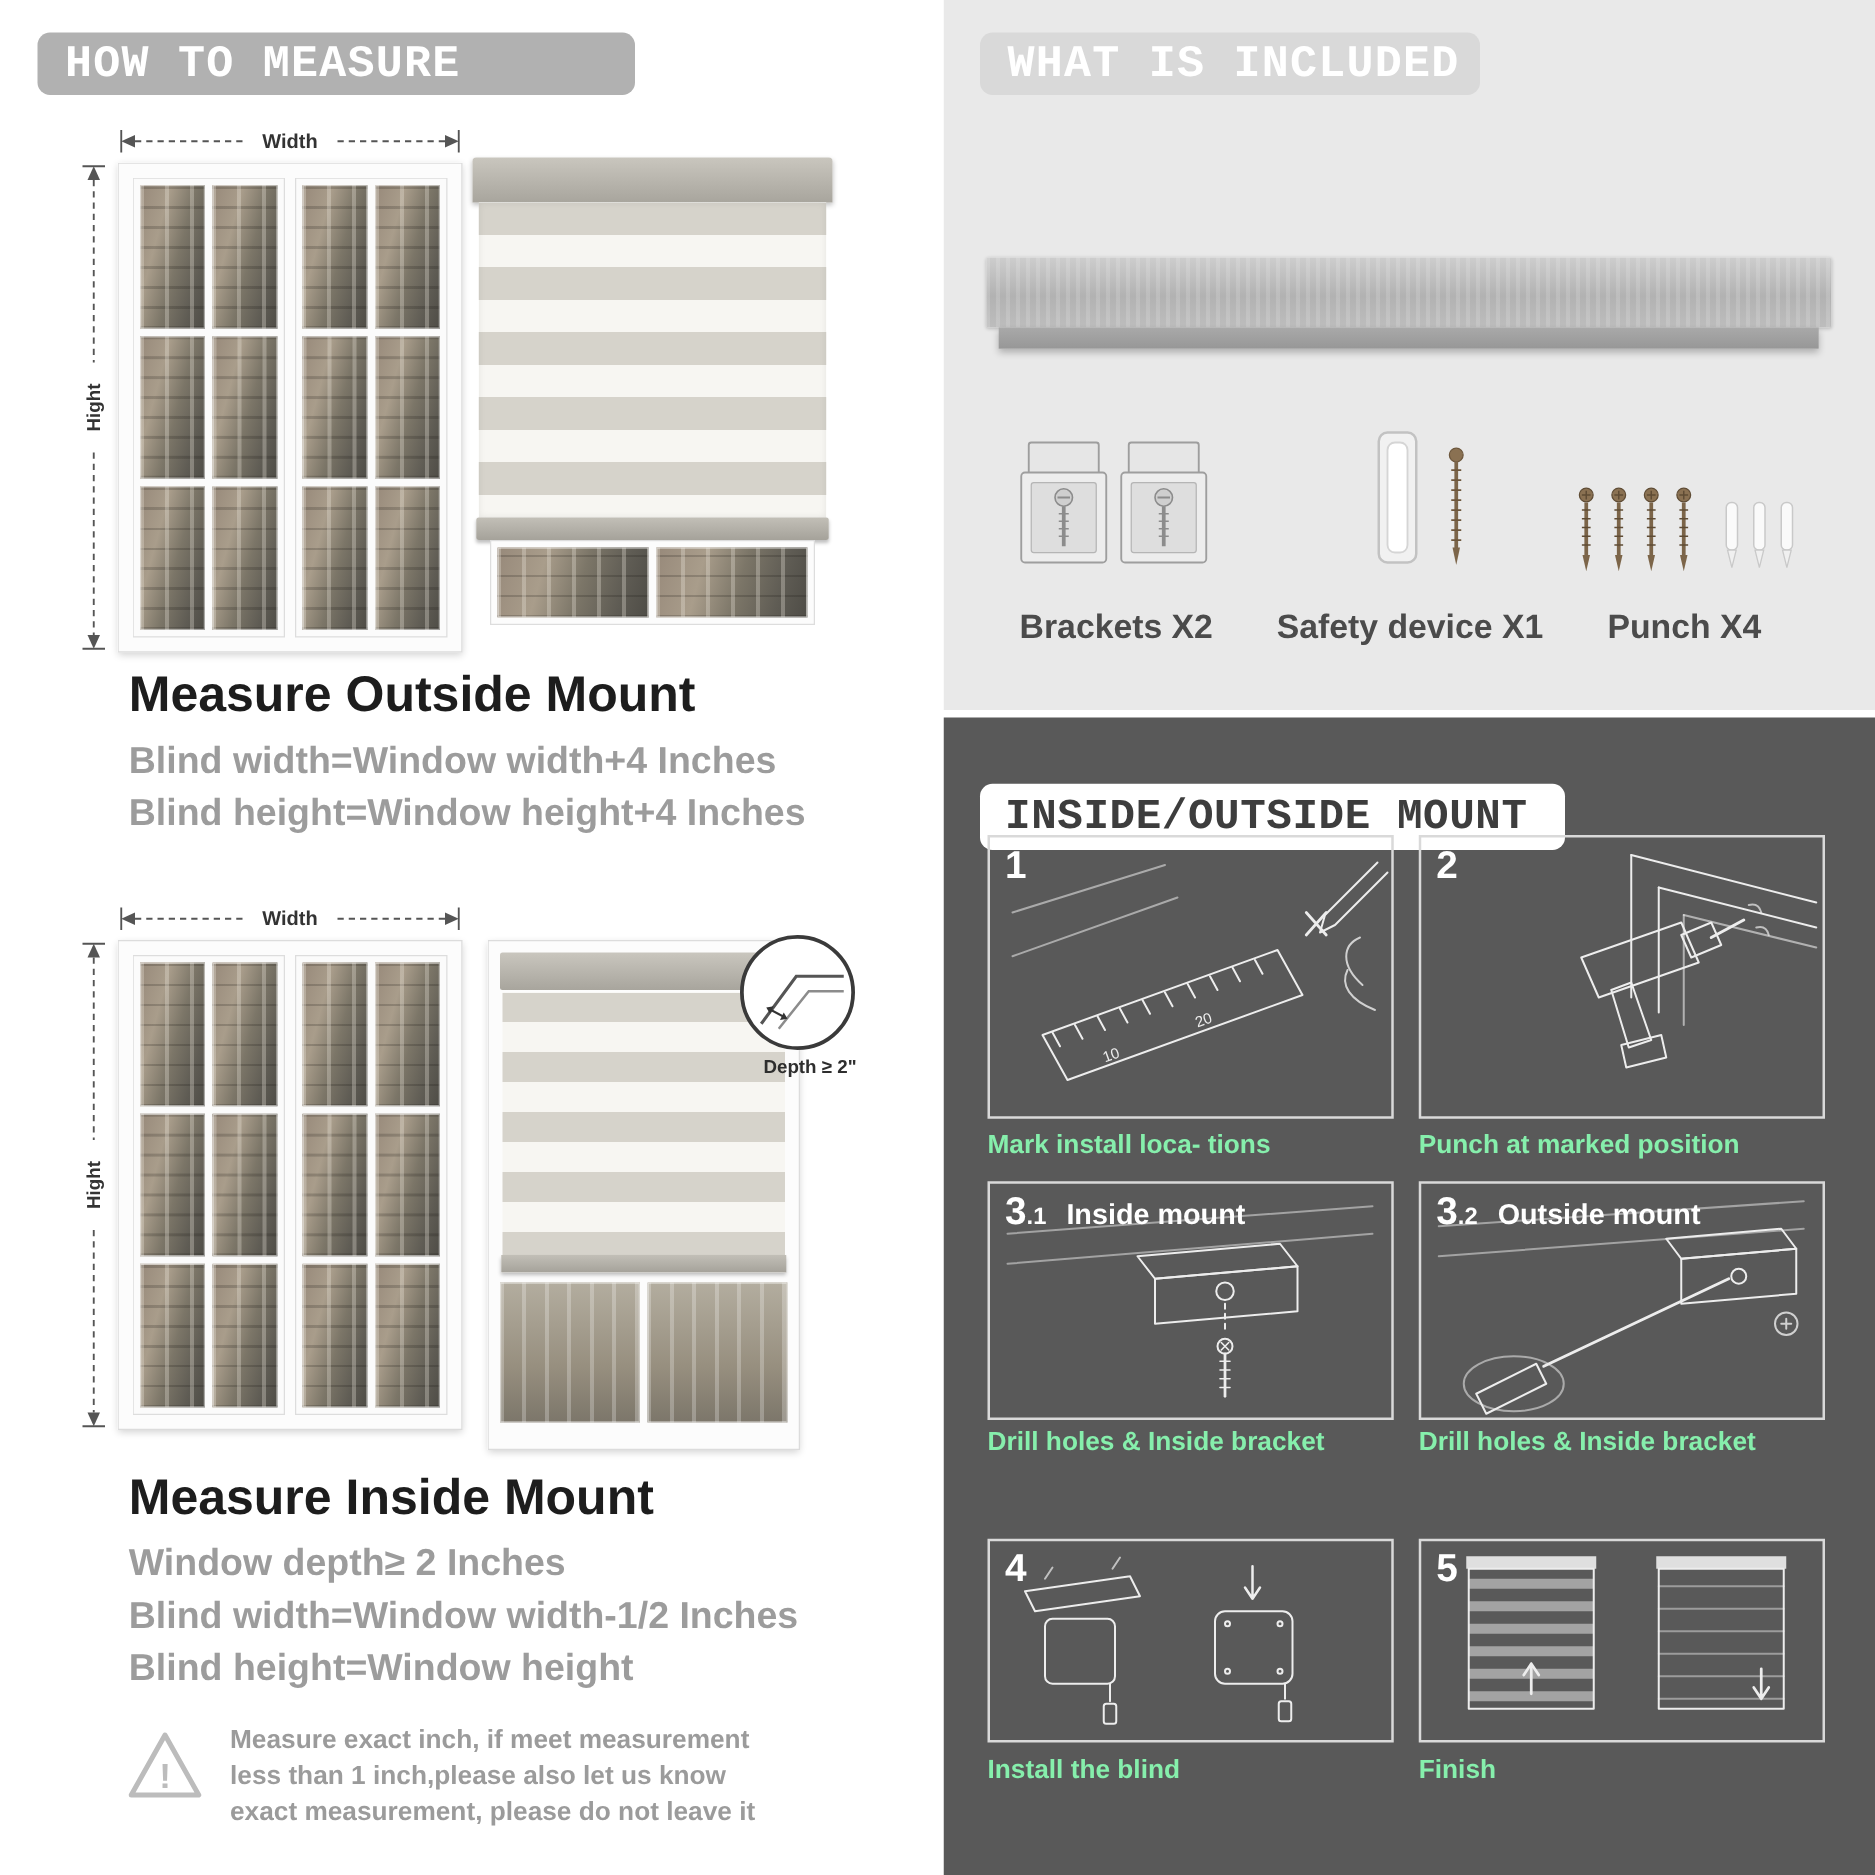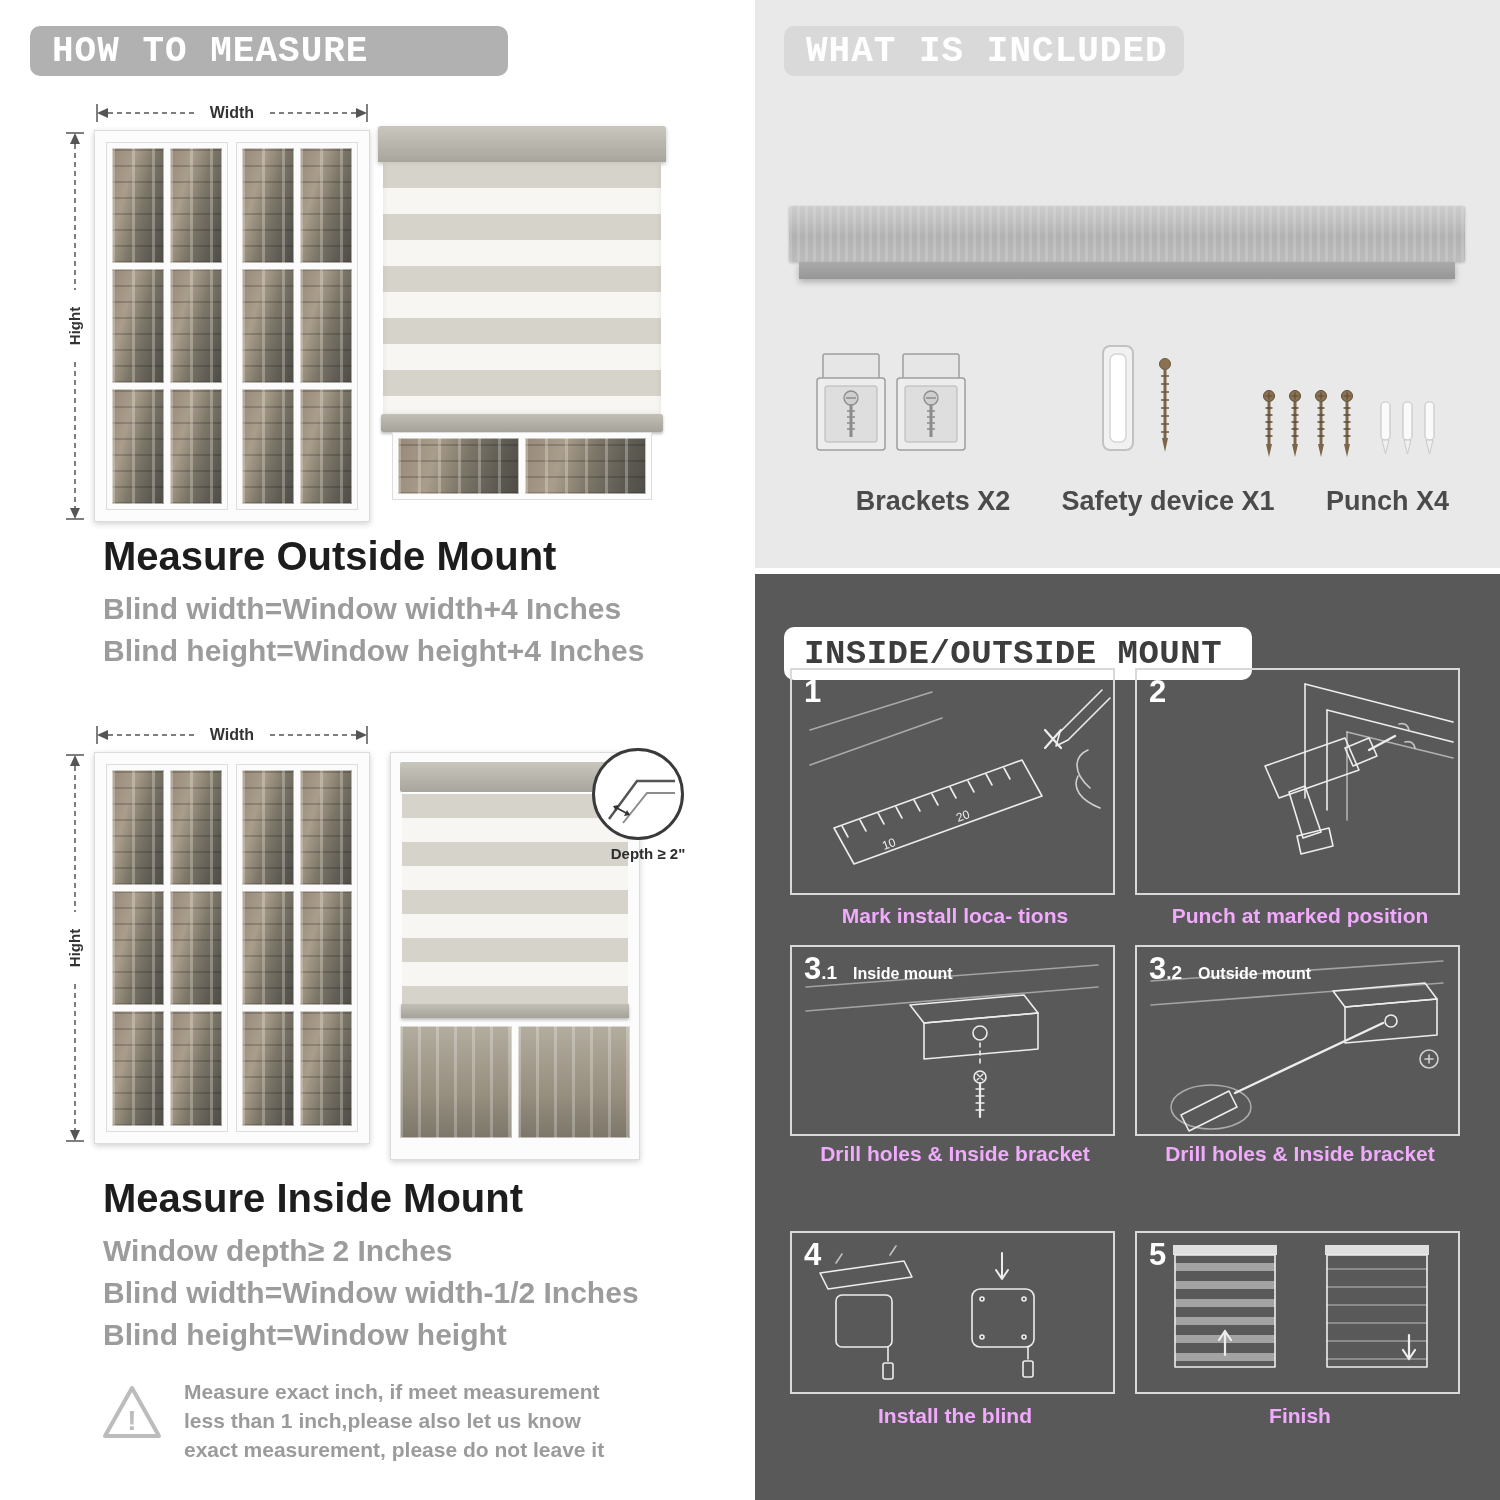--- a/index.html
+++ b/index.html
@@ -65,35 +65,35 @@
   .included-panel { position:absolute; left:755px; top:0; width:745px; height:568px; background:#e9e9e9; }
   .product-label { position:absolute; left:0; top:146px; width:745px; text-align:center; font-size:29px; font-weight:bold; color:#4b4b4b; }
   .rail { position:absolute; left:34px; top:206px; width:676px; height:78px; }
   .rail-top { height:56px; border-radius:2px;
       background:
         repeating-linear-gradient(90deg, rgba(255,255,255,.14) 0 3px, rgba(0,0,0,0) 3px 8px),
         linear-gradient(180deg,#cdcdcd 0%,#b2b2b2 55%,#bdbdbd 100%);
       box-shadow:0 1px 3px rgba(0,0,0,.2); }
   .rail-lip { height:17px; margin:0 10px; background:linear-gradient(180deg,#a9a9a9,#979797); box-shadow:0 3px 6px rgba(0,0,0,.25); }
   .item-icon { position:absolute; }
-  .item-label { position:absolute; top:486px; text-align:center; font-size:27px; font-weight:bold; color:#4b4b4b;margin-left:40px; }
+  .item-label { position:absolute; top:486px; text-align:center; font-size:27px; font-weight:bold; color:#4b4b4b; }
 
   
   .dark-panel { position:absolute; left:755px; top:574px; width:745px; height:926px; background:#595959; }
   .step-box { position:absolute; width:325px; border:2px solid #d9d9d9; }
   .step-box svg { display:block; }
   .row1 { top:94px; height:227px; }
   .row2 { top:371px; height:191px; }
   .row3 { top:657px; height:163px; }
   .col1 { left:35px; }
   .col2 { left:380px; }
   .step-num { position:absolute; top:4px; left:12px; color:#fff; font-weight:bold; font-size:31px; display:flex; align-items:baseline; z-index:2; }
   .step-num .sub { font-size:19px; }
-  .step-num .step-title { font-size:16px; margin-left:16px; }
-  .step-caption { position:absolute; width:330px; font-size:21px; font-weight:bold; color:#f0abfc;text-align:center; }
+  .step-num .step-title { font-size:23px; margin-left:16px; }
+  .step-caption { position:absolute; width:330px; font-size:21px; font-weight:bold; color:#86efac; }
   .cap-row1 { top:330px; }
   .cap-row2 { top:568px; }
   .cap-row3 { top:830px; }
 
   svg text { font-family:"Liberation Sans", sans-serif; }
 </style>
 </head>
 <body>
 
 <div class="canvas">

